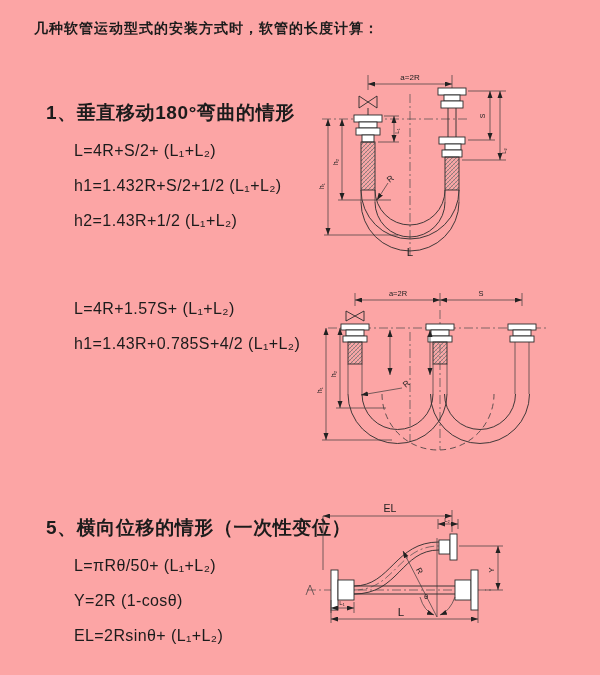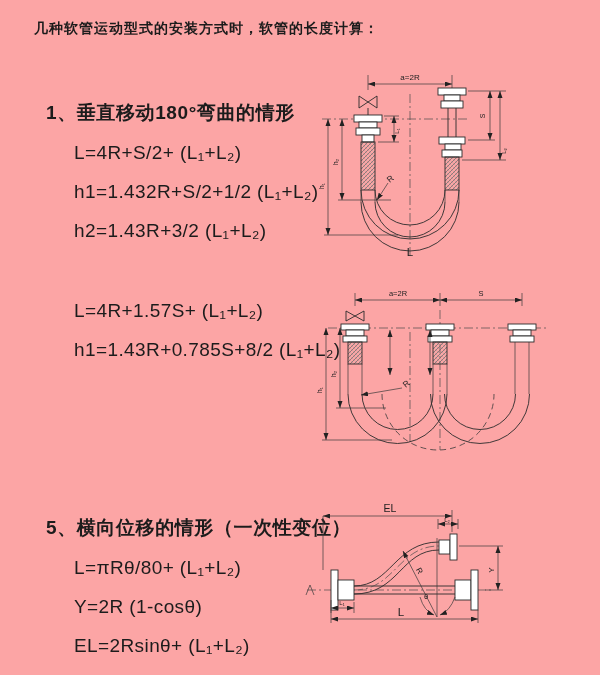--- a/index.html
+++ b/index.html
@@ -8,21 +8,21 @@
     font-family:"Liberation Sans","DejaVu Sans",sans-serif;color:#1c1c1c;
     overflow:hidden;margin:0 auto;text-decoration:underline;
   }
   .title{
     position:absolute;left:34px;top:20px;font-size:14px;font-weight:bold;
     letter-spacing:1px;
   }
   .section{position:absolute;left:46px;}
   .sec-heading{font-size:19px;font-weight:bold;letter-spacing:0.6px;margin:0 0 16px 0;}
   .formulas{margin-left:28px;}
-  .formula{font-size:19px;font-weight:normal;letter-spacing:0.4px;margin:0 0 17px 0;}
+  .formula{font-size:16px;font-weight:normal;letter-spacing:0.4px;margin:0 0 17px 0;}
   .diag{position:absolute;}
   svg{display:block;}
   svg text{font-family:"Liberation Sans","DejaVu Sans",sans-serif;fill:#222;}
   .ln{stroke:#2b2b2b;stroke-width:0.9;fill:none;}
   .thin{stroke:#3a3a3a;stroke-width:0.7;fill:none;}
   .cl{stroke:#4a4a4a;stroke-width:0.7;fill:none;stroke-dasharray:9 3 2 3;}
   .dash{stroke:#3a3a3a;stroke-width:0.8;fill:none;stroke-dasharray:6 4;}
   .fit{stroke:#2b2b2b;stroke-width:0.9;fill:#ffffff;}
 </style>
 </head>
@@ -30,21 +30,21 @@
 
 <div class="page">
 
   <div class="title">几种软管运动型式的安装方式时，软管的长度计算：</div>
 
   <div class="section" style="top:100px;">
     <p class="sec-heading">1、垂直移动180°弯曲的情形</p>
     <div class="formulas">
       <p class="formula">L=4R+S/2+ (L₁+L₂)</p>
       <p class="formula">h1=1.432R+S/2+1/2 (L₁+L₂)</p>
-      <p class="formula">h2=1.43R+3/2 (L₁+L₂)</p>
+      <p class="formula">h2=1.43R+1/2 (L₁+L₂)</p>
     </div>
   </div>
 
   <svg class="diag" style="left:298px;top:64px;" width="280" height="200" viewBox="0 0 280 200">
     <defs>
       <pattern id="d1h" patternUnits="userSpaceOnUse" width="4" height="4">
         <path d="M0 4 L4 0" stroke="#666" stroke-width="0.7"></path>
         <path d="M0 0 L4 4" stroke="#999" stroke-width="0.4"></path>
       </pattern>
       <marker id="d1e" markerUnits="userSpaceOnUse" markerWidth="8" markerHeight="6" refX="7" refY="2.5" orient="auto">
@@ -128,21 +128,21 @@
       <line class="thin" x1="90" y1="119" x2="79" y2="136" marker-end="url(#d1e)"></line>
       <text x="94" y="117" font-size="8.5" text-anchor="middle" transform="rotate(-40 94 117)">R</text>
     </g>
 
     <text x="112" y="192" font-size="11.5" text-anchor="middle">L</text>
   </svg>
 
   <div class="section" style="top:300px;">
     <div class="formulas">
       <p class="formula">L=4R+1.57S+ (L₁+L₂)</p>
-      <p class="formula">h1=1.43R+0.785S+8/2 (L₁+L₂)</p>
+      <p class="formula">h1=1.43R+0.785S+4/2 (L₁+L₂)</p>
     </div>
   </div>
 
   <svg class="diag" style="left:300px;top:282px;" width="280" height="185" viewBox="0 0 280 185">
     <defs>
       <pattern id="d2h" patternUnits="userSpaceOnUse" width="4" height="4">
         <path d="M0 4 L4 0" stroke="#666" stroke-width="0.7"></path>
         <path d="M0 0 L4 4" stroke="#999" stroke-width="0.4"></path>
       </pattern>
       <marker id="d2e" markerUnits="userSpaceOnUse" markerWidth="8" markerHeight="6" refX="7" refY="2.5" orient="auto">
@@ -214,21 +214,21 @@
 
     <g>
       <line class="thin" x1="102" y1="106" x2="61" y2="113" marker-end="url(#d2e)"></line>
       <text x="108" y="104" font-size="8.5" text-anchor="middle" transform="rotate(-40 108 104)">R</text>
     </g>
   </svg>
 
   <div class="section" style="top:515px;">
     <p class="sec-heading">5、横向位移的情形（一次性变位）</p>
     <div class="formulas">
-      <p class="formula">L=πRθ/80+ (L₁+L₂)</p>
+      <p class="formula">L=πRθ/50+ (L₁+L₂)</p>
       <p class="formula">Y=2R (1-cosθ)</p>
       <p class="formula">EL=2Rsinθ+ (L₁+L₂)</p>
     </div>
   </div>
 
   <svg class="diag" style="left:295px;top:498px;" width="305" height="170" viewBox="0 0 305 170">
     <defs>
       <marker id="d3e" markerUnits="userSpaceOnUse" markerWidth="8" markerHeight="6" refX="7" refY="2.5" orient="auto">
           <path d="M0 0 L7 2.5 L0 5 Z" fill="#222"></path>
         </marker>

